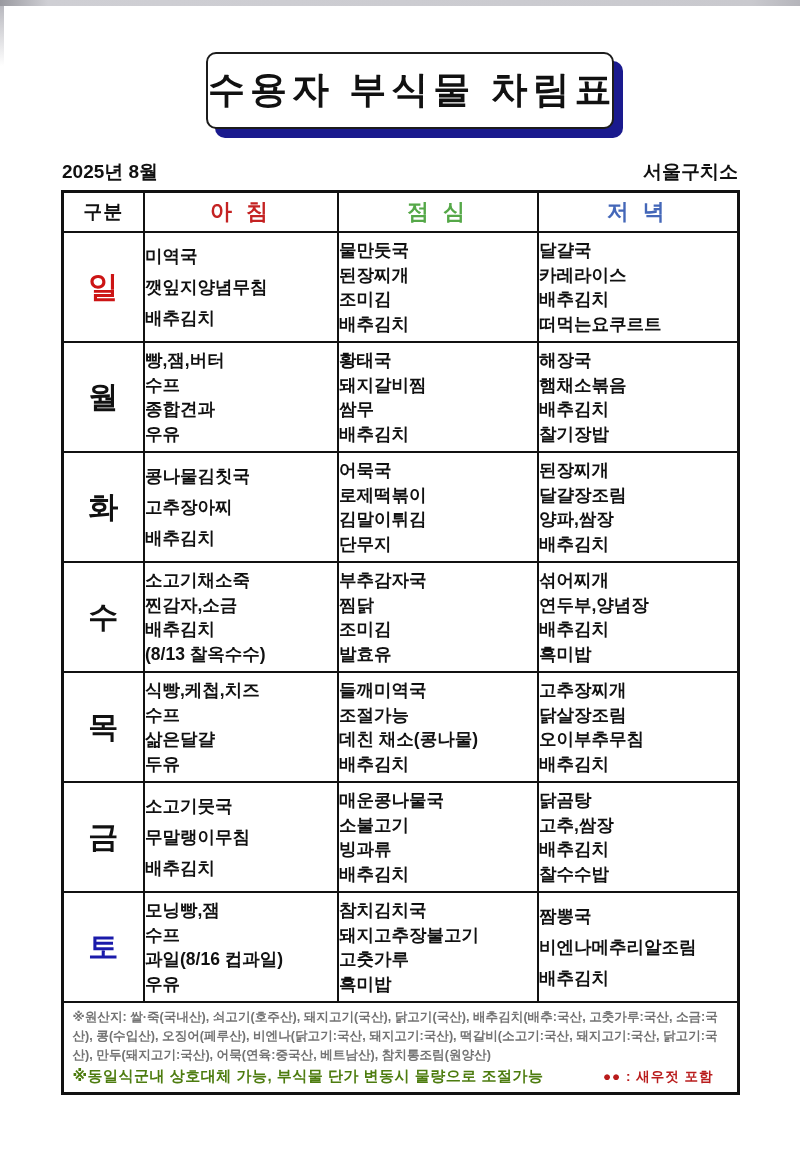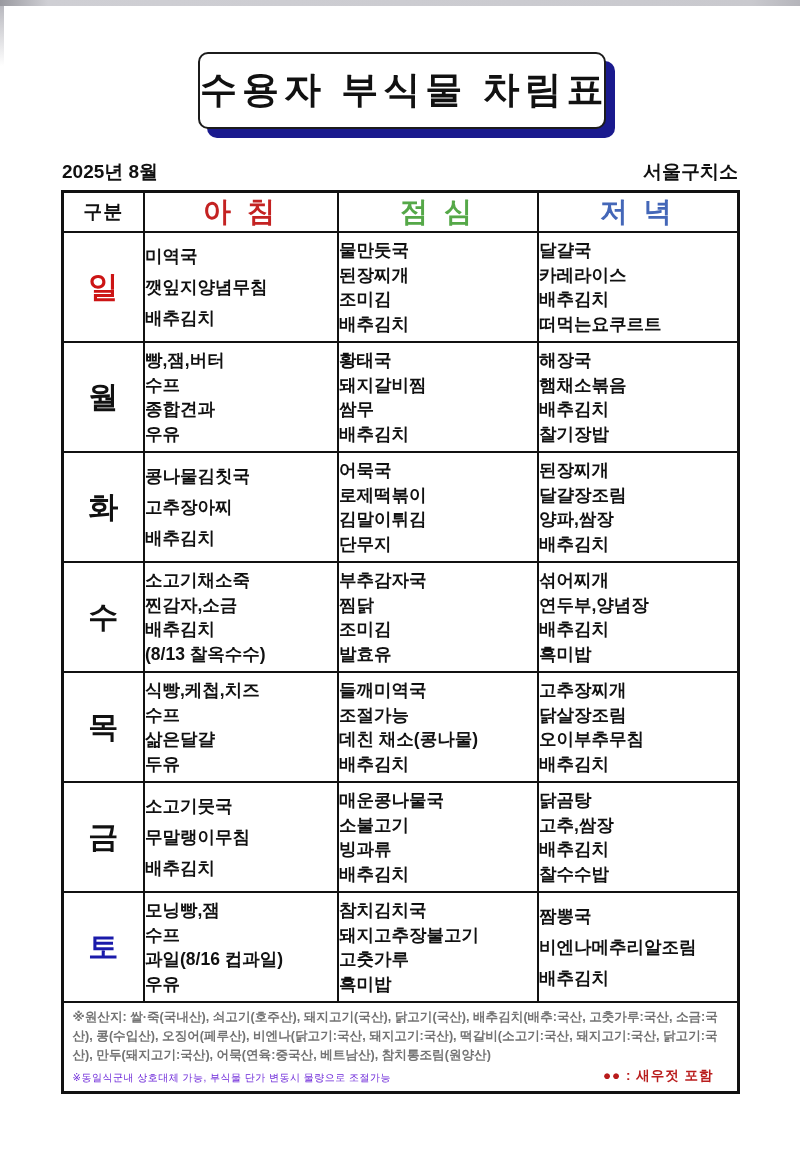--- a/index.html
+++ b/index.html
@@ -21,21 +21,21 @@
   .title-box {
     width: 404px;
     margin: 52px auto 0 auto;
     background: #ffffff;
     border: 2.5px solid #1c1c1c;
     border-radius: 10px;
     box-shadow: 9px 9px 0 0 #1a1a8e;
     text-align: center;
     padding: 11px 0 12px 0;
     position: relative;
-    left: 2px;
+    left: 10px;
   }
   .title-text {
     font-size: 37px;
     font-weight: bold;
     color: #111111;
     letter-spacing: 5px;
     white-space: nowrap;
   }
   .meta-row {
     width: 676px;
@@ -60,21 +60,21 @@
   table.menu col.c-bfast { width: 194px; }
   table.menu col.c-lunch { width: 200px; }
   table.menu col.c-dinner{ width: 200px; }
   table.menu th, table.menu td {
     border: 2px solid #111111;
     padding: 0;
     background: #ffffff;
   }
   thead th.head-cell {
     height: 38px;
-    font-size: 28px;
+    font-size: 22px;
     font-weight: bold;
     text-align: center;
     letter-spacing: 4px;
   }
   thead th.head-cell.cat {
     font-size: 19px;
     letter-spacing: 1px;
   }
   th.day-cell {
     font-size: 30px;
@@ -107,23 +107,23 @@
     line-height: 1.5;
     text-align: left;
   }
   .footer-bottom {
     display: flex;
     justify-content: space-between;
     align-items: flex-end;
     margin-top: 2px;
   }
   .substitute-note {
-    font-size: 10px;
-    font-weight: normal;
-    color: #6d28d9;
+    font-size: 15px;
+    font-weight: bold;
+    color: #4d7c0f;
     letter-spacing: 0.5px;
   }
   .legend-note {
     font-size: 13.5px;
     font-weight: bold;
     color: #b91c1c;
     padding-right: 14px;
     letter-spacing: 1px;
   }
 </style>

